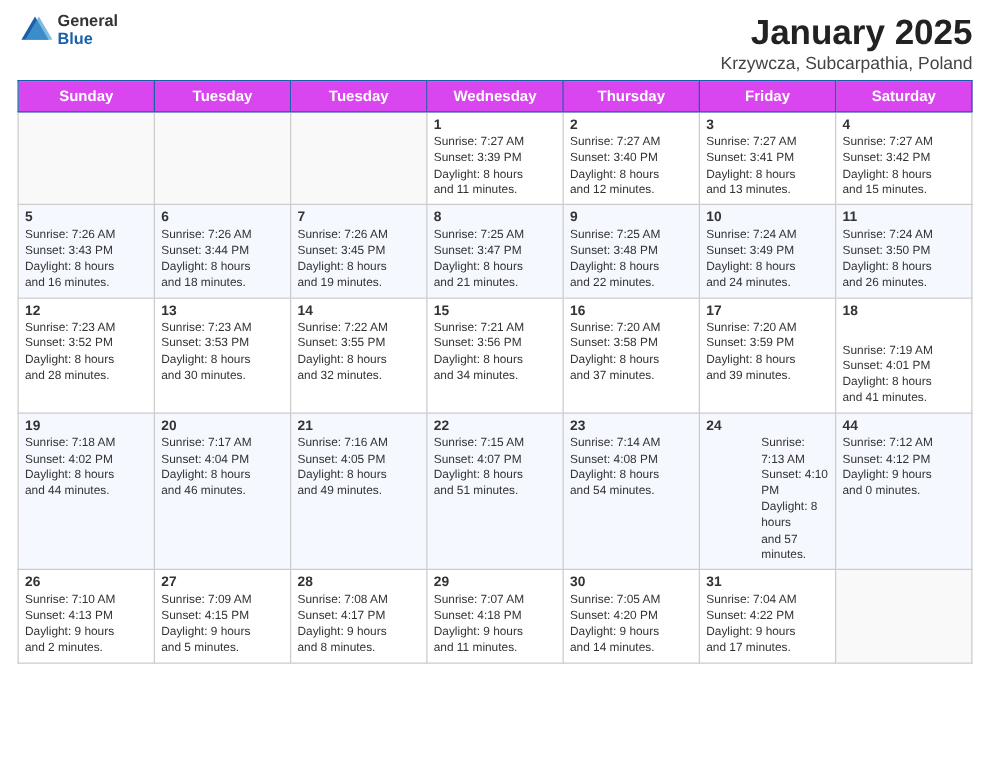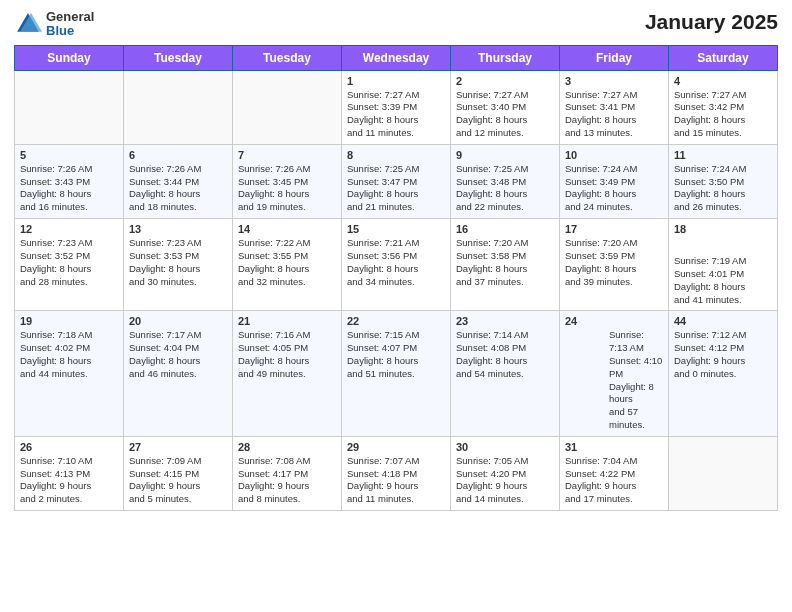--- a/index.html
+++ b/index.html
@@ -38,38 +38,38 @@
     .logo-text .general { color: #333; }
     .logo-text .blue { color: #1a5fa8; }
     .logo-icon {
       width: 28px;
       height: 28px;
     }
     .title-block {
       text-align: right;
     }
     .title-block h1 {
-      font-size: 21px;
+      font-size: 28px;
       font-weight: bold;
       color: #222;
     }
     .title-block h2 {
       font-size: 14px;
       font-weight: normal;
       color: #444;
     }
     .calendar {
       flex: 1;
       border: 1px solid #ccc;
       border-collapse: collapse;
       width: 100%;
       table-layout: fixed;
     }
     .calendar thead tr th {
-      background: #8b5cf6;
+      background: #d946ef;
       color: #fff;
       font-size: 12px;
       font-weight: bold;
       padding: 5px 4px;
       border: 1px solid #1a5fa8;
       text-align: center;
     }
     .calendar tbody tr td {
       border: 1px solid #ccc;
       vertical-align: top;
@@ -110,20 +110,21 @@
         <polygon points="18,4 32,28 4,28" fill="#1a5fa8"></polygon>
         <polygon points="22,4 36,28 8,28" fill="#4a9fd4" opacity="0.7"></polygon>
       </svg>
       <div class="logo-text">
         <span class="general">General</span>
         <span class="blue">Blue</span>
       </div>
     </div>
     <div class="title-block">
       <h1>January 2025</h1>
+      <h2>Krzywcza, Subcarpathia, Poland</h2>
     </div>
   </div>
 
   <table class="calendar">
     <thead>
       <tr>
         <th>Sunday</th>
         <th>Tuesday</th>
         <th>Tuesday</th>
         <th>Wednesday</th>

